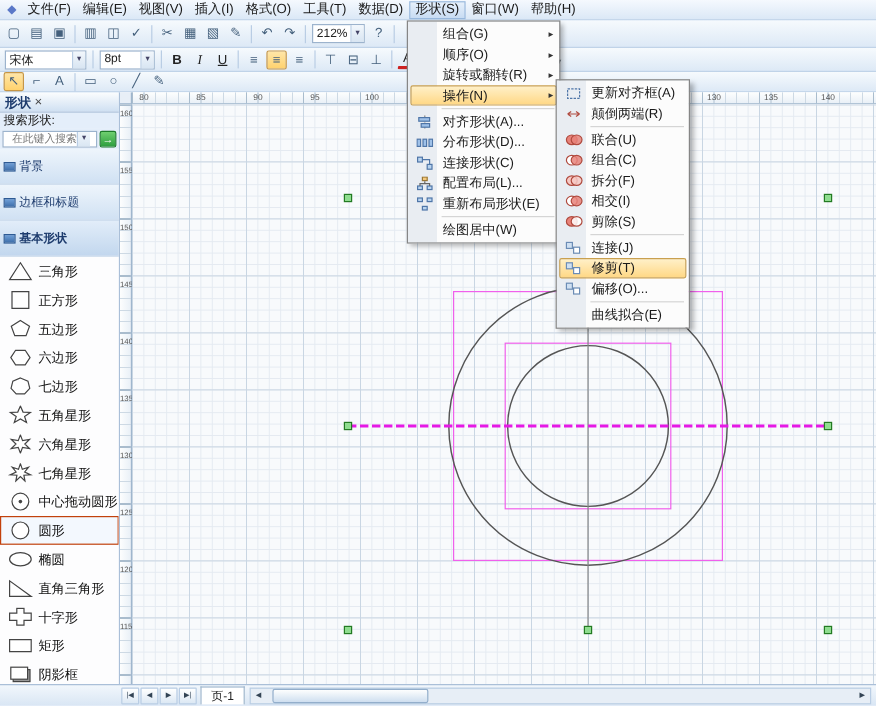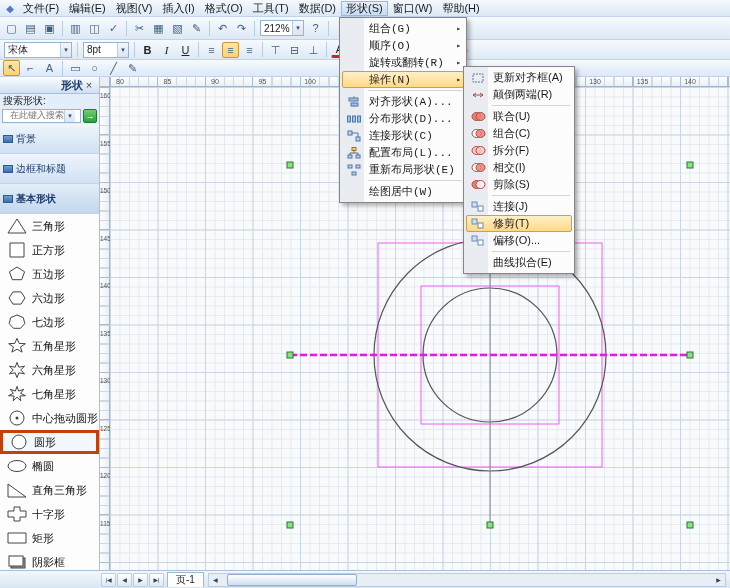--- a/index.html
+++ b/index.html
@@ -34,36 +34,36 @@
     border:1px solid #9cb3cd;margin:0 2px;padding-left:3px;font-size:10px;color:#222;}
   .carr{width:11px;height:14px;font-size:7px;color:#446;text-align:center;line-height:14px;
     background:linear-gradient(#f2f7fc,#d8e5f2);border-left:1px solid #b9cde4;}
   .tbtn{display:inline-flex;align-items:center;gap:3px;padding:0 4px;height:18px;border:1px solid transparent;border-radius:2px;}
   .tbtn .ticon{margin:0;min-width:14px;color:#7a5fb5;}
 
   
   .shapes-panel{position:absolute;top:77px;left:0;width:100px;bottom:18px;background:#eaf2fb;
     border-right:1px solid #aabfd8;display:flex;flex-direction:column;overflow:hidden;}
   .panel-title{height:17px;flex:0 0 17px;background:linear-gradient(#fbfdfe,#cfe0f2);border-bottom:1px solid #aabfd8;
-    display:flex;align-items:center;justify-content:flex-end;padding:0 4px;font-weight:bold;color:#1e3c6e;}
+    display:flex;align-items:center;justify-content:flex-start;padding:0 4px;font-weight:bold;color:#1e3c6e;}
   .panel-close{width:12px;text-align:center;color:#444;font-weight:normal;}
   .search-label{height:13px;flex:0 0 13px;line-height:13px;padding-left:3px;font-size:10px;color:#222;background:#e4eefa;}
   .search-row{height:17px;flex:0 0 17px;display:flex;align-items:center;padding:1px 2px;background:#e4eefa;gap:2px;}
   .search-input{flex:1;height:14px;background:#fff;border:1px solid #9cb3cd;display:flex;align-items:center;
     justify-content:center;font-size:9px;color:#777;padding-left:2px;overflow:hidden;white-space:nowrap;}
   .search-go{flex:0 0 14px;width:14px;height:14px;background:linear-gradient(#6fcf6f,#2e9e3e);border:1px solid #1d7a2a;
     color:#fff;font-size:9px;text-align:center;line-height:12px;border-radius:2px;}
   .section-bar{height:30px;flex:0 0 13px;display:flex;align-items:center;gap:3px;padding-left:3px;
     background:linear-gradient(#eef5fc,#d0e1f3);border-bottom:1px solid #c2d4e8;font-size:10px;color:#1e3c6e;}
   .section-bar.active{background:linear-gradient(#e2edf9,#c2d7ee);font-weight:bold;}
   .book{width:10px;height:8px;background:linear-gradient(#6f9fd8,#3f6faa);border:1px solid #2d5a94;flex:0 0 10px;}
   .shape-list{flex:1;background:#fdfdfe;overflow:hidden;}
   .sitem{height:24px;display:flex;align-items:center;gap:4px;padding-left:5px;border:1px solid transparent;}
   .sitem .slabel{font-size:11px;color:#111;white-space:nowrap;}
-  .sitem.sel{border:3px solid #c2410c;background:#f3f8fe;}
+  .sitem.sel{border:1px solid #c2410c;background:#f3f8fe;}
   .sicon{width:22px;height:16px;flex:0 0 22px;}
 
   
   .canvas-area{position:absolute;top:77px;left:100px;right:0;bottom:18px;background:#fff;}
   .ruler-corner{position:absolute;top:0;left:0;width:10px;height:10px;background:#e8eff7;
     border-right:1px solid #9fb6cd;border-bottom:1px solid #9fb6cd;}
   .hruler{position:absolute;top:0;left:10px;right:0;height:10px;border-bottom:1px solid #9fb6cd;
     background-image:repeating-linear-gradient(90deg,#a9bccd 0 1px,transparent 1px 47.5px),
       repeating-linear-gradient(90deg,#cdd9e4 0 1px,transparent 1px 9.5px),linear-gradient(#fdfefe,#e9f0f7);}
   .vruler{position:absolute;top:10px;left:0;width:10px;bottom:0;border-right:1px solid #9fb6cd;
@@ -87,21 +87,21 @@
     font-size:10px;display:flex;align-items:center;margin-left:3px;color:#222;}
   .hscroll{flex:1;height:14px;margin:0 4px;background:#e7eef6;border:1px solid #b9cde4;position:relative;
     display:flex;align-items:center;justify-content:space-between;}
   .scroll-thumb{position:absolute;left:18px;width:130px;top:0;bottom:0;background:linear-gradient(#fdfefe,#cfdff0);
     border:1px solid #93aecb;border-radius:2px;}
   .scroll-arrow{width:13px;text-align:center;font-size:6px;color:#345;}
 
   
   .menu{position:absolute;border:1px solid #868686;box-shadow:3px 3px 4px rgba(0,0,0,.28);padding:2px;z-index:20;
     background:linear-gradient(90deg,#e9edf2 0 24px,#fcfcfc 24px);}
-  #shapes-menu{left:296px;top:17px;width:128px;font-family:Liberation Mono, monospace;}
+  #shapes-menu{left:296px;top:17px;width:128px;}
   #ops-menu{left:421px;top:66px;width:112px;}
   .menuitem{display:flex;align-items:center;height:17px;border:1px solid transparent;border-radius:2px;}
   .menuitem .gut{width:22px;flex:0 0 22px;display:flex;align-items:center;justify-content:center;}
   .menuitem .mlabel{flex:1;padding-left:4px;font-size:11px;color:#1a1a1a;white-space:nowrap;}
   .menuitem .sub{width:10px;font-size:8px;color:#333;text-align:right;padding-right:2px;}
   .menuitem.hot{background:linear-gradient(#fff0c8,#ffd886);border-color:#c9a050;}
   .msep{height:1px;background:#d5d5d5;margin:2px 2px 2px 26px;}
 </style>
 </head>
 <body>

